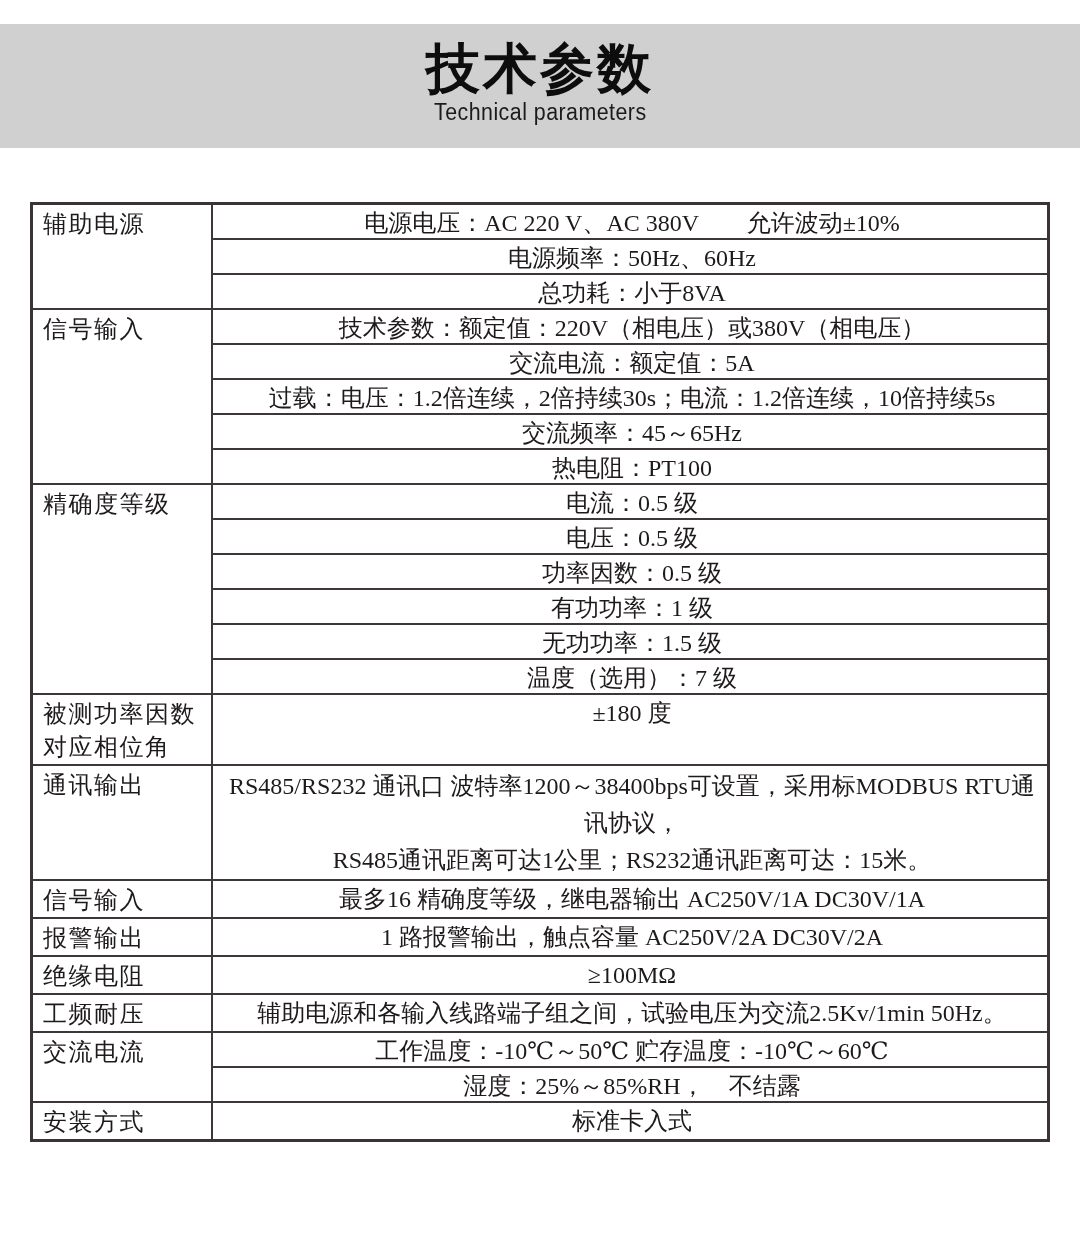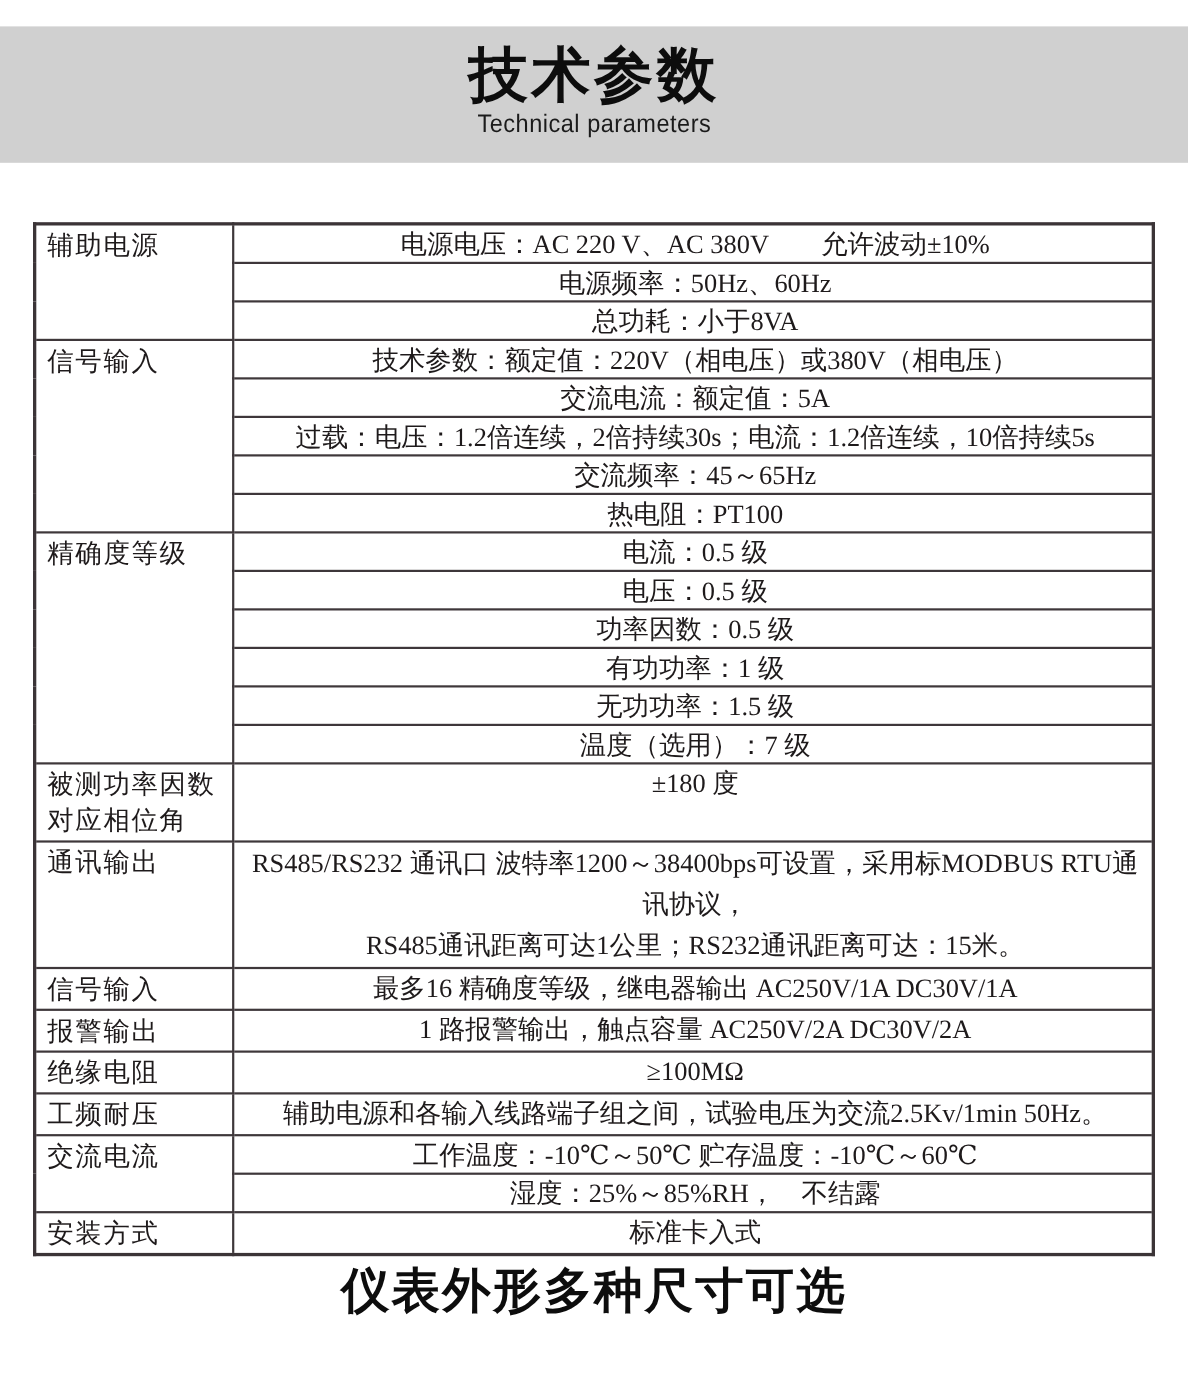--- a/index.html
+++ b/index.html
@@ -149,15 +149,14 @@
         <tr>
           <td class="value-cell">湿度：25%～85%RH，　不结露</td>
         </tr>
         <tr>
           <td class="label-cell" rowspan="1">安装方式</td>
           <td class="value-cell">标准卡入式</td>
         </tr>
       </tbody>
   </table>
 
-  <div class="footer-heading">仪表外形多种尺寸可选</div>
 
 </div>
 
 </body></html>

